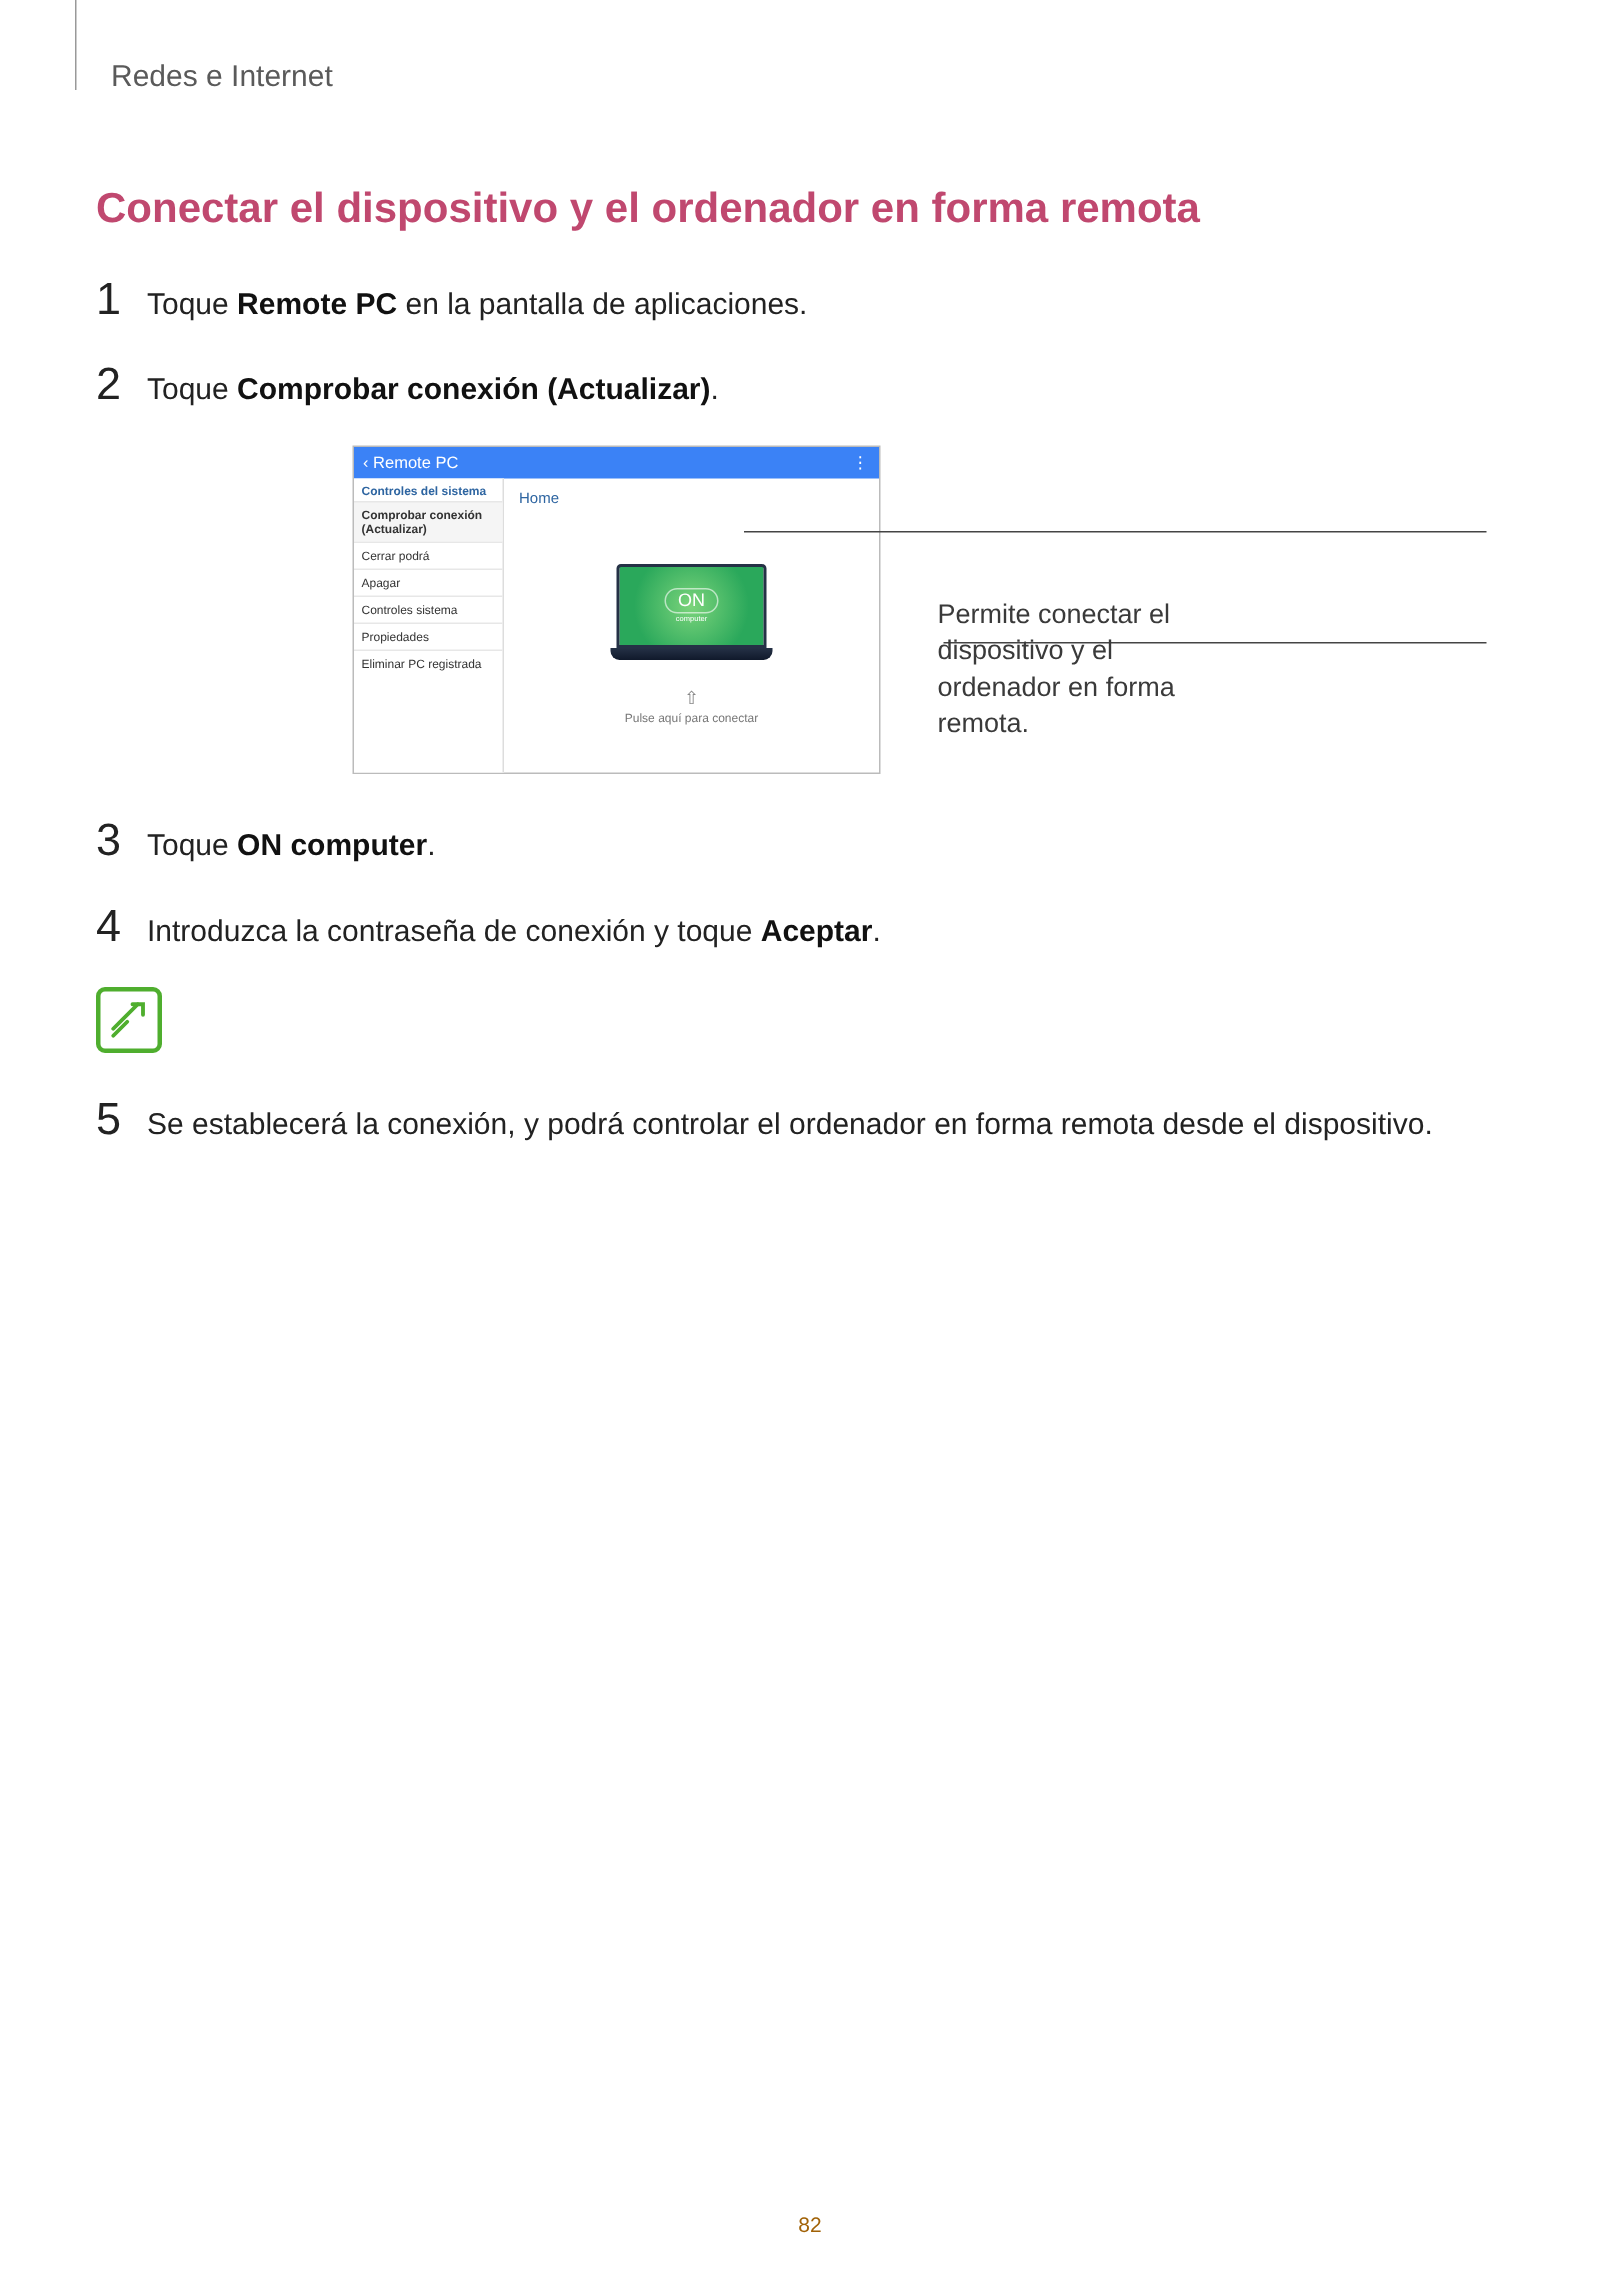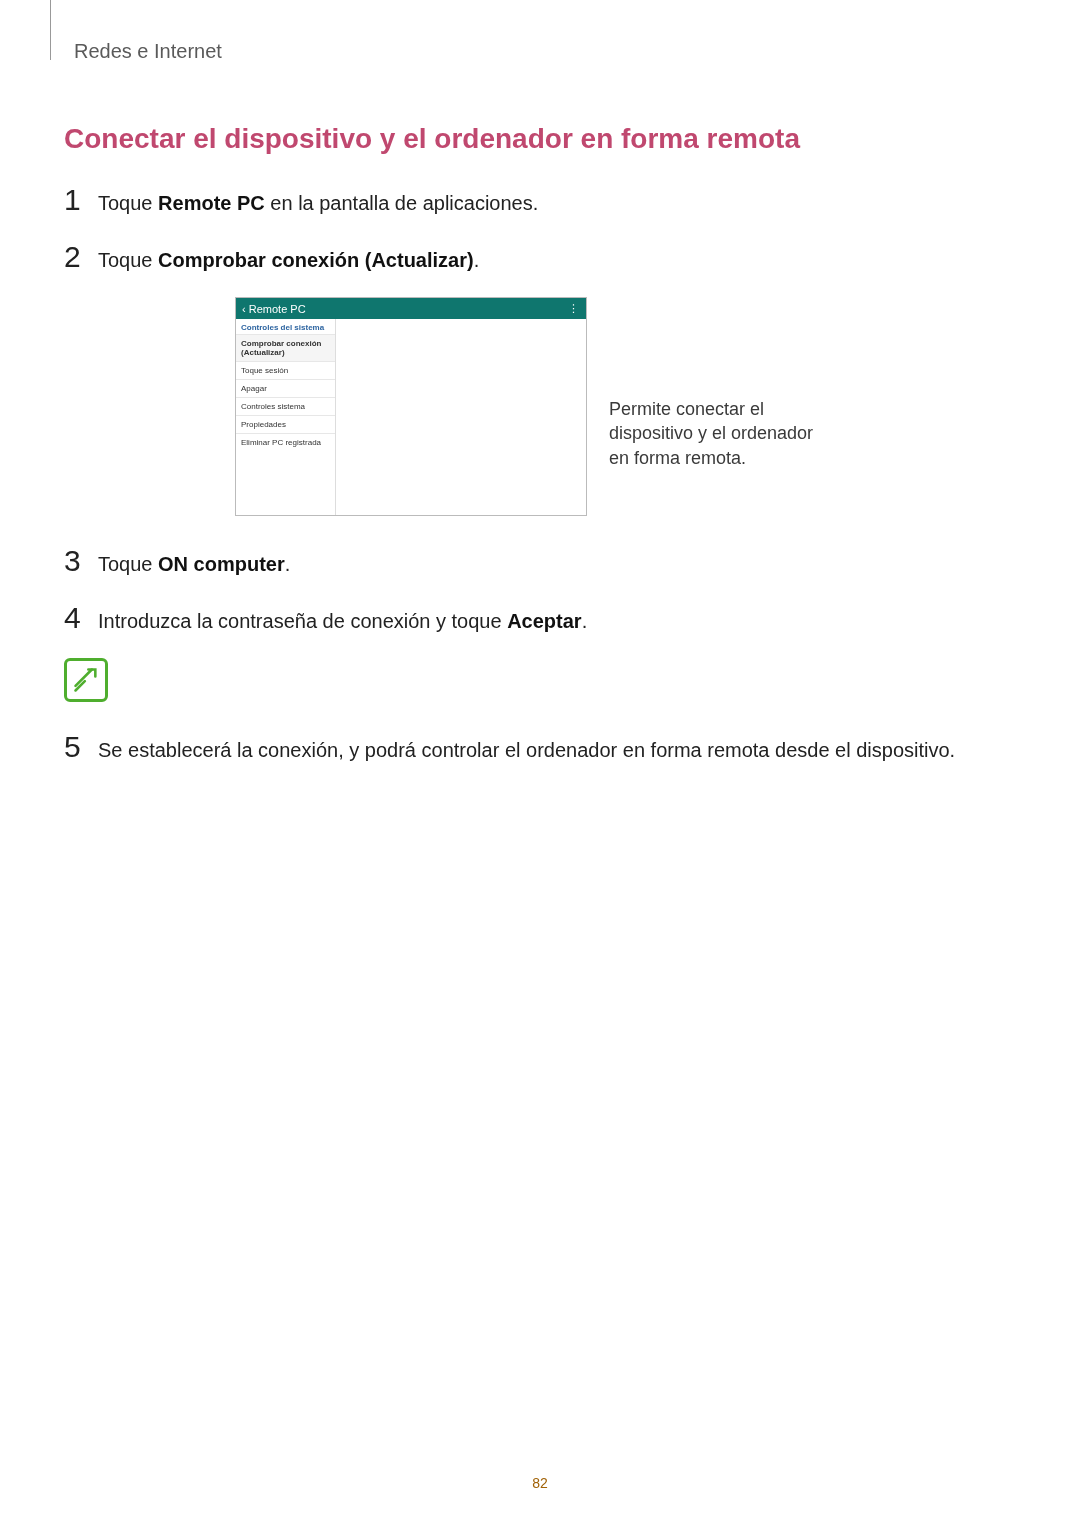--- a/index.html
+++ b/index.html
@@ -68,21 +68,21 @@
     display: flex;
     position: relative;
   }
   .device {
     width: 352px;
     border: 1px solid #bbb;
     background: #fff;
     font-size: 10px;
   }
   .device-header {
-    background: #0f766e;
+    background: #3b82f6;
     color: #fff;
     padding: 4px 6px;
     display: flex;
     align-items: center;
     justify-content: space-between;
     font-size: 11px;
   }
   .device-header .back { font-size: 11px; }
   .device-header .menu-dots { letter-spacing: 1px; }
   .device-body {
@@ -173,21 +173,21 @@
   .callouts {
     margin-left: 22px;
     width: 210px;
     font-size: 18px;
     color: #3a3a3a;
     line-height: 1.35;
     position: relative;
   }
   .callout { position: absolute; }
   .callout.one { top: 26px; left: 0; }
-  .callout.two { top: 100px; left: 0; }
+  .callout.two { top: 100px; left: 16px; }
 
   .lead-line {
     position: absolute;
     height: 1px;
     background: #444;
   }
   .lead1 { top: 35px; left: 160px; width: 495px; }
   .lead2a { top: 109px; left: 293px; width: 362px; }
 
   .note-row {
@@ -250,25 +250,39 @@
     <div class="figure">
       <div class="device">
         <div class="device-header">
           <span><span class="back">‹</span> <span>Remote PC</span></span>
           <span class="menu-dots">⋮</span>
         </div>
         <div class="device-body">
           <div class="sidebar">
             <div class="group-title">Controles del sistema</div>
             <div class="item selected">Comprobar conexión (Actualizar)</div>
-            <div class="item">Toque sesión</div>
+            <div class="item">Cerrar podrá</div>
             <div class="item">Apagar</div>
             <div class="item">Controles sistema</div>
             <div class="item">Propiedades</div>
             <div class="item">Eliminar PC registrada</div>
+          </div>
+          <div class="main-pane">
+            <div class="lead-line lead1"></div>
+            <div class="lead-line lead2a"></div>
+            <div class="pc-name">Home</div>
+            <div class="laptop">
+              <div class="laptop-screen">
+                <div class="on-label">ON</div>
+                <div class="on-sub">computer</div>
+              </div>
+              <div class="laptop-base"></div>
+            </div>
+            <div class="arrow-up">⇧</div>
+            <div class="tap-hint">Pulse aquí para conectar</div>
           </div>
         </div>
       </div>
       <div class="callouts">
         <div class="callout two">Permite conectar el dispositivo y el ordenador en forma remota.</div>
       </div>
     </div>
   </div>
 
   <ol class="steps">

